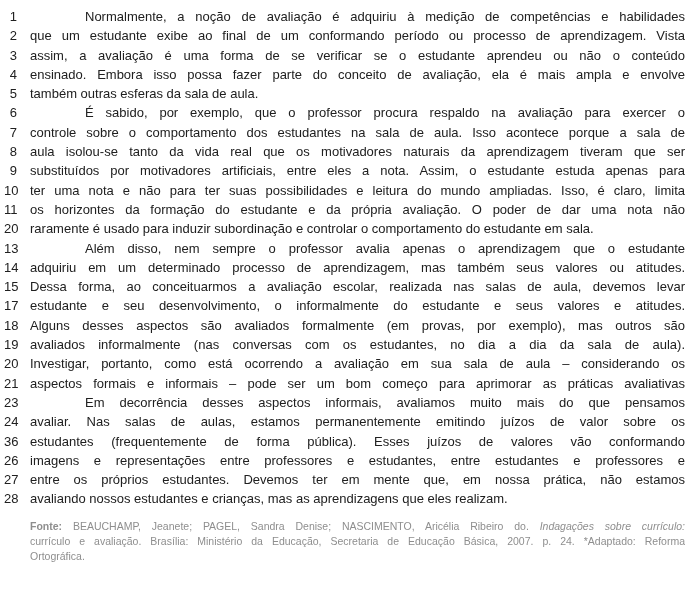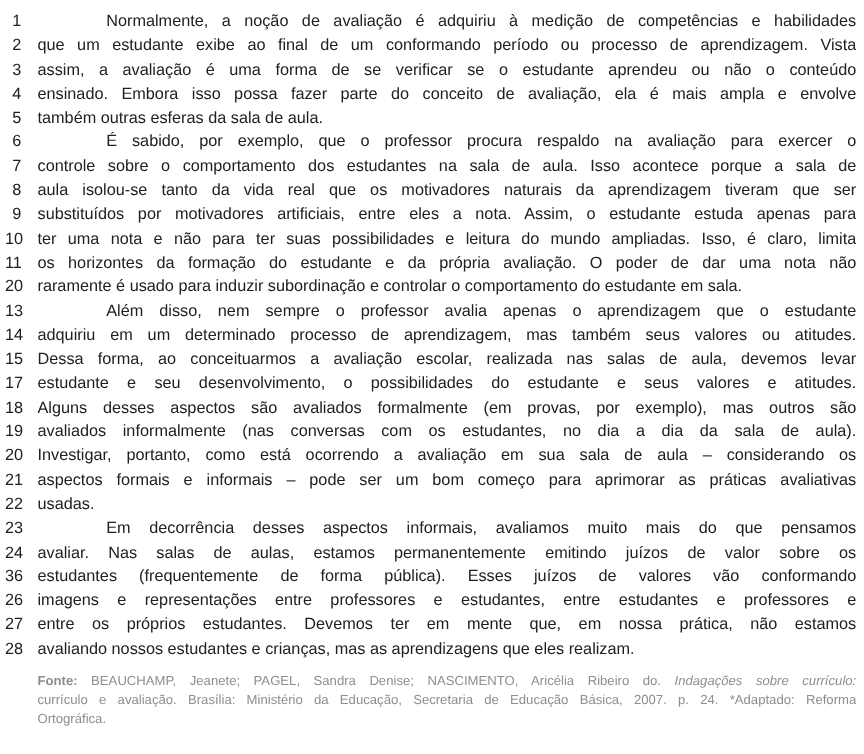--- a/index.html
+++ b/index.html
@@ -148,21 +148,21 @@
     </div>
 
     <div class="line-row">
       <span class="num">15</span>
       <div class="txt">Dessa forma, ao conceituarmos a avaliação escolar, realizada nas salas de aula, devemos levar</div>
     </div>
 
 
     <div class="line-row">
       <span class="num">17</span>
-      <div class="txt">estudante e seu desenvolvimento, o possibilidades do estudante e seus valores e atitudes.</div>
+      <div class="txt">estudante e seu desenvolvimento, o informalmente do estudante e seus valores e atitudes.</div>
     </div>
 
     <div class="line-row">
       <span class="num">18</span>
       <div class="txt">Alguns desses aspectos são avaliados formalmente (em provas, por exemplo), mas outros são</div>
     </div>
 
     <div class="line-row">
       <span class="num">19</span>
       <div class="txt">avaliados informalmente (nas conversas com os estudantes, no dia a dia da sala de aula).</div>
@@ -171,24 +171,20 @@
     <div class="line-row">
       <span class="num">20</span>
       <div class="txt">Investigar, portanto, como está ocorrendo a avaliação em sua sala de aula – considerando os</div>
     </div>
 
     <div class="line-row">
       <span class="num">21</span>
       <div class="txt">aspectos formais e informais – pode ser um bom começo para aprimorar as práticas avaliativas</div>
     </div>
 
-    <div class="line-row">
-      <span class="num">22</span>
-      <div class="txt para-end">usadas.</div>
-    </div>
 
     <div class="line-row">
       <span class="num">23</span>
       <div class="txt indent">Em decorrência desses aspectos informais, avaliamos muito mais do que pensamos</div>
     </div>
 
     <div class="line-row">
       <span class="num">24</span>
       <div class="txt">avaliar. Nas salas de aulas, estamos permanentemente emitindo juízos de valor sobre os</div>
     </div>

